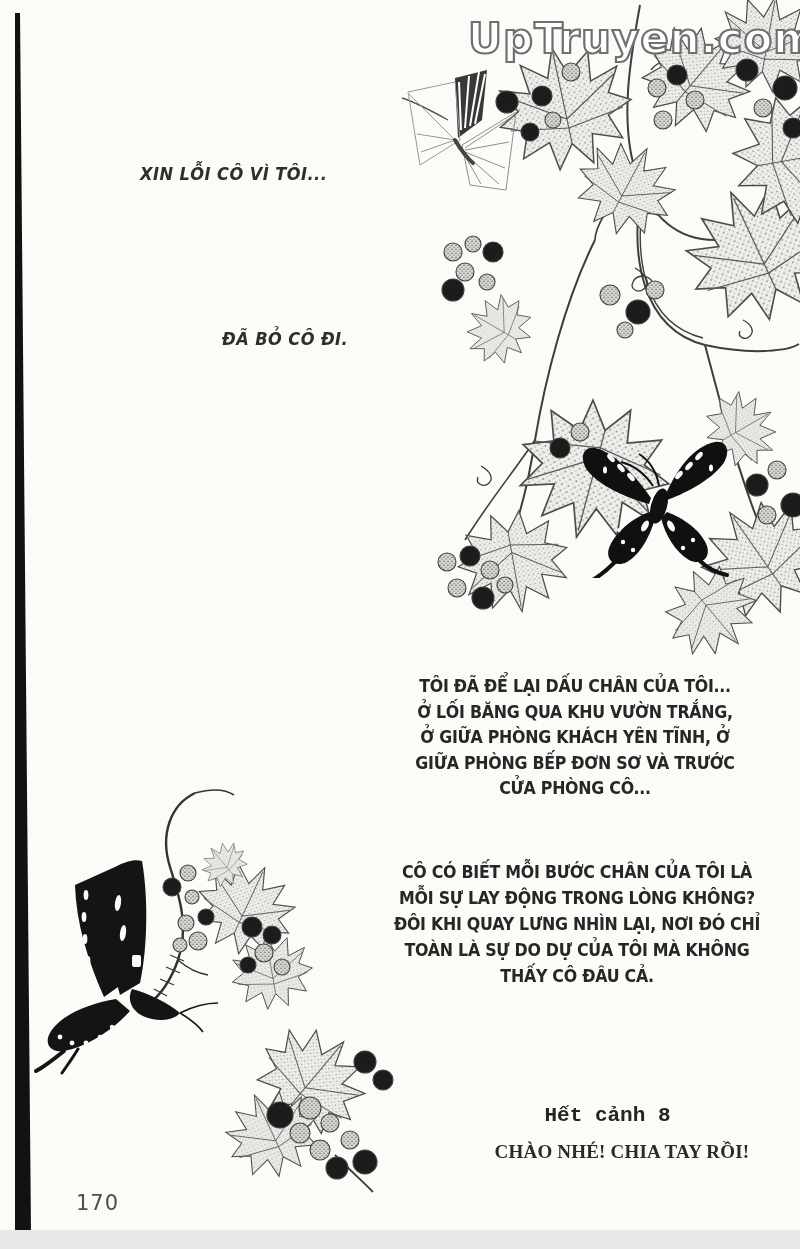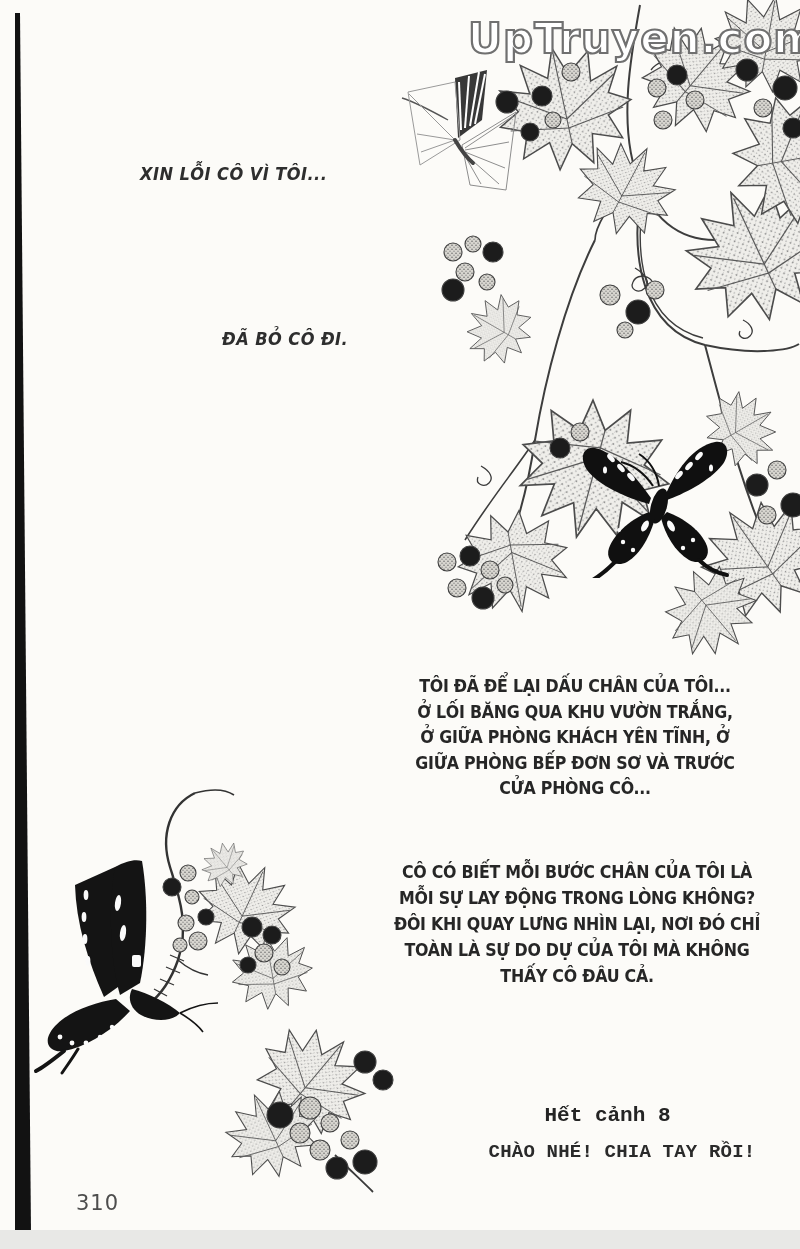--- a/index.html
+++ b/index.html
@@ -15,21 +15,21 @@
   .cap1{left:140px;top:163px;}
   .cap2{left:222px;top:328px;}
   .mono{position:absolute;z-index:4;width:420px;text-align:center;font-weight:700;
     color:#262626;font-size:18px;letter-spacing:-0.3px;transform:scaleX(.88);transform-origin:center top;}
   .mono span{display:block;}
   .mono1{left:365px;top:673px;line-height:25.5px;}
   .mono2{left:367px;top:859px;line-height:26px;}
   .end1{position:absolute;z-index:4;left:490px;top:1104px;width:235px;text-align:center;
     font-family:Liberation Mono, monospace;font-weight:700;font-size:21px;color:#242424;}
   .end2{position:absolute;z-index:4;left:487px;top:1141px;width:270px;text-align:center;
-    font-family:Liberation Mono, monospace;font-weight:700;font-size:19px;letter-spacing:.2px;color:#2a2a2a;}
+    font-family:Liberation Serif, serif;font-weight:700;font-size:19px;letter-spacing:.2px;color:#2a2a2a;}
   .pagenum{position:absolute;z-index:4;left:76px;top:1191px;font-size:21px;color:#4d4d4d;letter-spacing:1px;}
 </style>
 </head>
 <body>
 
 <div class="page">
 
   <svg width="0" height="0" style="position:absolute" aria-hidden="true">
     <defs>
       <pattern id="stip" width="5" height="5" patternUnits="userSpaceOnUse">
@@ -290,14 +290,14 @@
     <span>CÔ CÓ BIẾT MỖI BƯỚC CHÂN CỦA TÔI LÀ</span>
     <span>MỖI SỰ LAY ĐỘNG TRONG LÒNG KHÔNG?</span>
     <span>ĐÔI KHI QUAY LƯNG NHÌN LẠI, NƠI ĐÓ CHỈ</span>
     <span>TOÀN LÀ SỰ DO DỰ CỦA TÔI MÀ KHÔNG</span>
     <span>THẤY CÔ ĐÂU CẢ.</span>
   </div>
 
   <div class="end1">Hết cảnh 8</div>
   <div class="end2">CHÀO NHÉ! CHIA TAY RỒI!</div>
 
-  <div class="pagenum">310</div>
+  <div class="pagenum">170</div>
 </div>
 
 </body></html>

